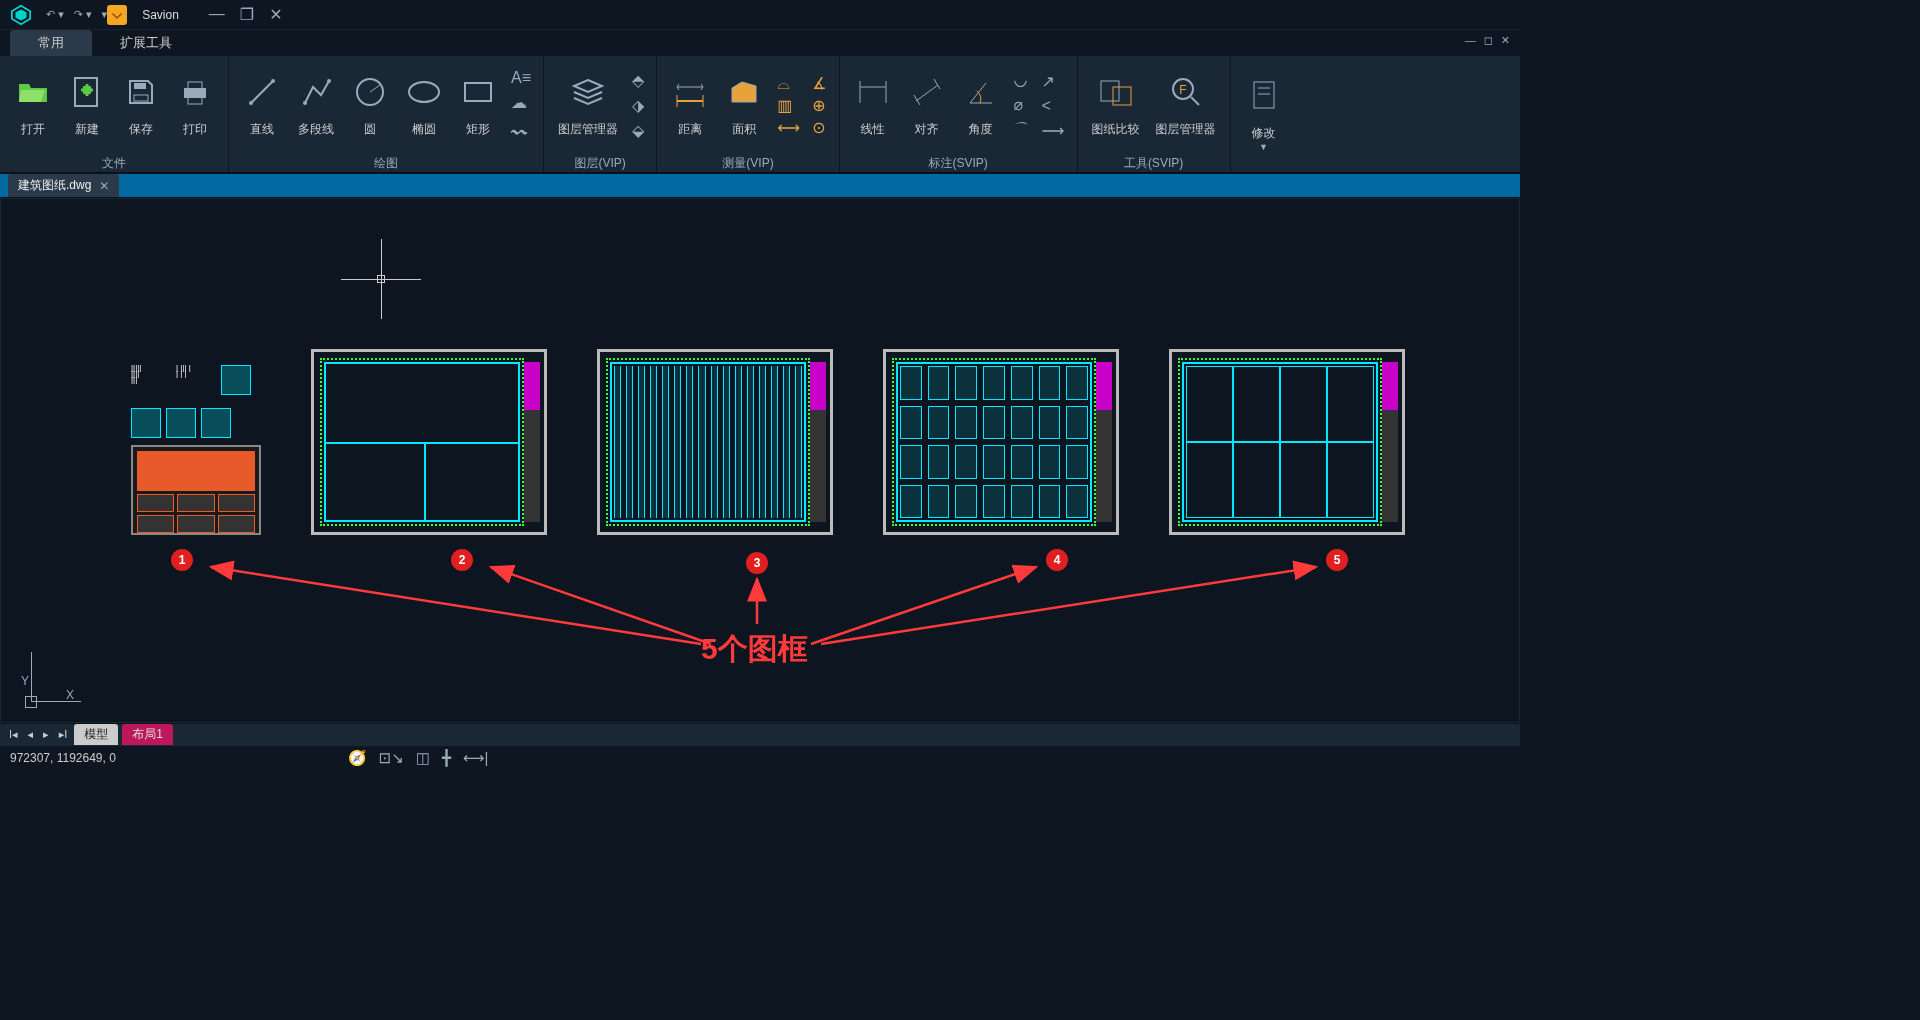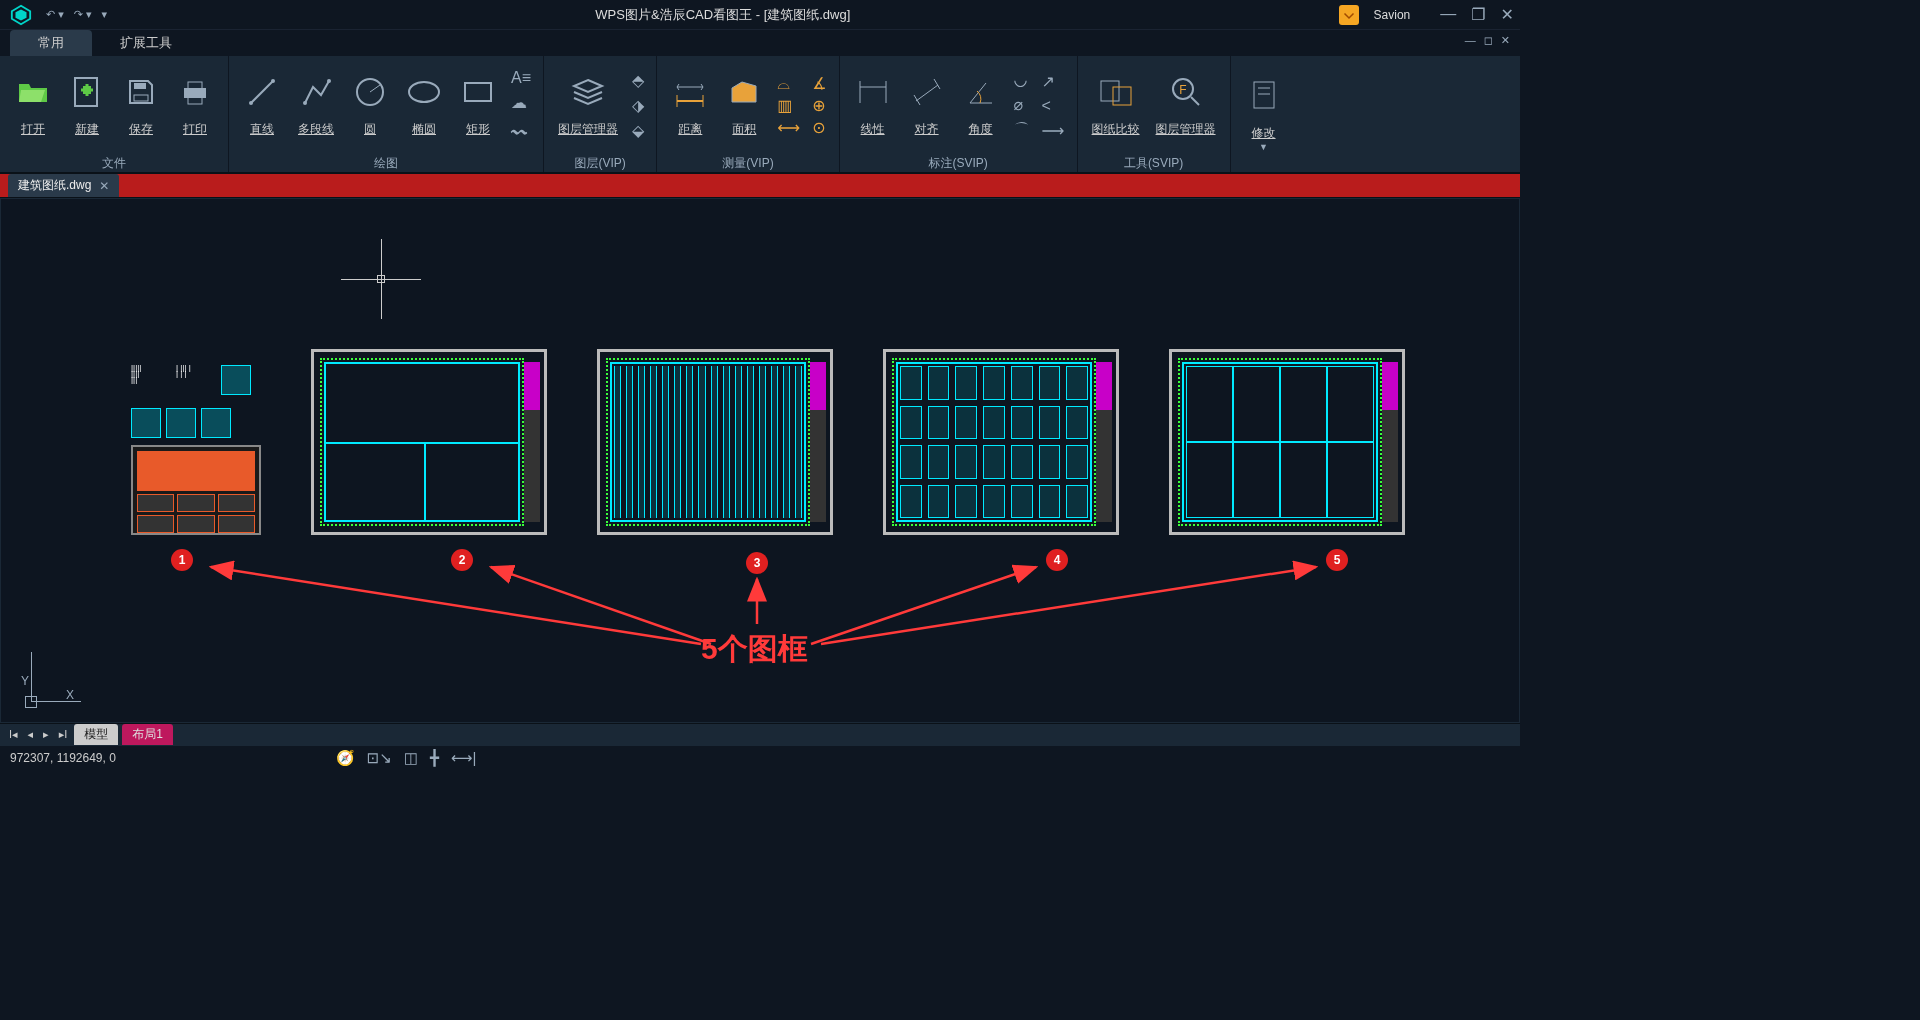--- a/index.html
+++ b/index.html
@@ -22,27 +22,27 @@
 .menu-tab { padding: 4px 28px; color: #ccc; cursor: pointer; font-size: 13px; }
 .menu-tab.active { background: #2a3a4a; border-radius: 4px 4px 0 0; }
 .child-window-controls { position: absolute; right: 10px; top: 4px; display: flex; gap: 8px; color: #9ab; font-size: 11px; }
 
 
 .ribbon { height: 118px; background: #1a2836; display: flex; border-bottom: 2px solid #0a1118; }
 .ribbon-panel { border-right: 1px solid #0e1621; display: flex; flex-direction: column; }
 .ribbon-buttons { flex: 1; display: flex; align-items: center; padding: 6px 8px; gap: 4px; }
 .ribbon-btn { display: flex; flex-direction: column; align-items: center; justify-content: center; min-width: 50px; padding: 4px 6px; cursor: pointer; color: #ccc; }
 .ribbon-btn .icon-slot { height: 38px; display: flex; align-items: center; justify-content: center; }
-.ribbon-btn .lbl { font-size: 12px; margin-top: 10px; text-decoration: underline; }
+.ribbon-btn .lbl { font-size: 12px; margin-top: 10px; }
 .ribbon-panel-title { text-align: center; font-size: 12px; color: #9ab; }
 .ribbon-mini-col { display: flex; flex-direction: column; gap: 6px; padding: 4px; }
 .ribbon-mini-col span { color: #9ab; font-size: 16px; cursor: pointer; }
 
 
-.doc-tabs { height: 24px; background: #b91c1c; display: flex; align-items: center; padding: 0 8px; border-bottom: 1px solid #0a1118; }
+.doc-tabs { height: 24px; background: #0369a1; display: flex; align-items: center; padding: 0 8px; border-bottom: 1px solid #0a1118; }
 .doc-tab { background: #2a3a4a; padding: 3px 10px; border-radius: 3px 3px 0 0; font-size: 12px; display: flex; align-items: center; gap: 8px; }
 .doc-tab .close-x { color: #9ab; cursor: pointer; }
 
 
 .canvas-area { position: relative; height: 525px; background: #0d1520; border: 1px solid #1a2836; overflow: hidden; }
 .crosshair { position: absolute; left: 380px; top: 80px; }
 .crosshair::before, .crosshair::after { content: ''; position: absolute; background: #ccc; }
 .crosshair::before { width: 80px; height: 1px; left: -40px; top: 0; }
 .crosshair::after { width: 1px; height: 80px; left: 0; top: -40px; }
 .crosshair .center-box { position: absolute; width: 8px; height: 8px; border: 1px solid #ccc; left: -4px; top: -4px; }
@@ -94,40 +94,39 @@
 .ucs-box { position: absolute; left: 4px; bottom: -6px; width: 12px; height: 12px; border: 1px solid #9ab; }
 
 
 .layout-bar { height: 22px; background: #1a2836; display: flex; align-items: center; padding: 0 6px; gap: 4px; border-top: 1px solid #0a1118; }
 .layout-nav { color: #ccc; cursor: pointer; font-size: 11px; padding: 0 3px; }
 .layout-tab { padding: 2px 10px; font-size: 12px; cursor: pointer; border-radius: 3px 3px 0 0; }
 .layout-tab.active { background: #ccc; color: #222; }
 .layout-tab:not(.active) { background: #be185d; color: #ddd; }
 
 
-.statusbar { height: 24px; background: #0e1621; display: flex; align-items: center; padding: 0 10px; color: #ccc; font-size: 12px; gap: 20px; border-top: 1px solid #1a2836; }
+.statusbar { height: 24px; background: #0e1621; display: flex; align-items: center; padding: 0 10px; color: #ccc; font-size: 12px; gap: 32px; border-top: 1px solid #1a2836; }
 .status-toggles { display: flex; gap: 12px; margin-left: 200px; color: #9ab; font-size: 15px; }
 .status-toggles span { cursor: pointer; }
 </style>
 </head>
 <body>
 
 <div class="titlebar">
   <div class="app-logo">
     <svg viewBox="0 0 24 24">
         <polygon points="12,2 22,8 22,16 12,22 2,16 2,8" fill="none" stroke="#00d4c8" stroke-width="2"></polygon>
         <polygon points="12,6 18,9 18,15 12,18 6,15 6,9" fill="#00d4c8"></polygon>
       </svg>
   </div>
   <div class="quick-access">
     <span>↶ ▾</span>
     <span>↷ ▾</span>
     <span>▾</span>
   </div>
-  <div class="title-text">WPS图片&amp;浩辰CAD看图王 - [建筑图纸.dwg]</div>
   <div class="user-section">
     <div class="user-icon">
       <svg width="18" height="18" viewBox="0 0 24 24">
           <rect x="2" y="4" width="20" height="16" rx="2" fill="#f5a623"></rect>
           <path d="M6 10 L12 16 L18 10" stroke="#a04a00" stroke-width="2" fill="none"></path>
         </svg>
     </div>
     <span class="user-name">Savion</span>
   </div>
   <div class="window-controls">

